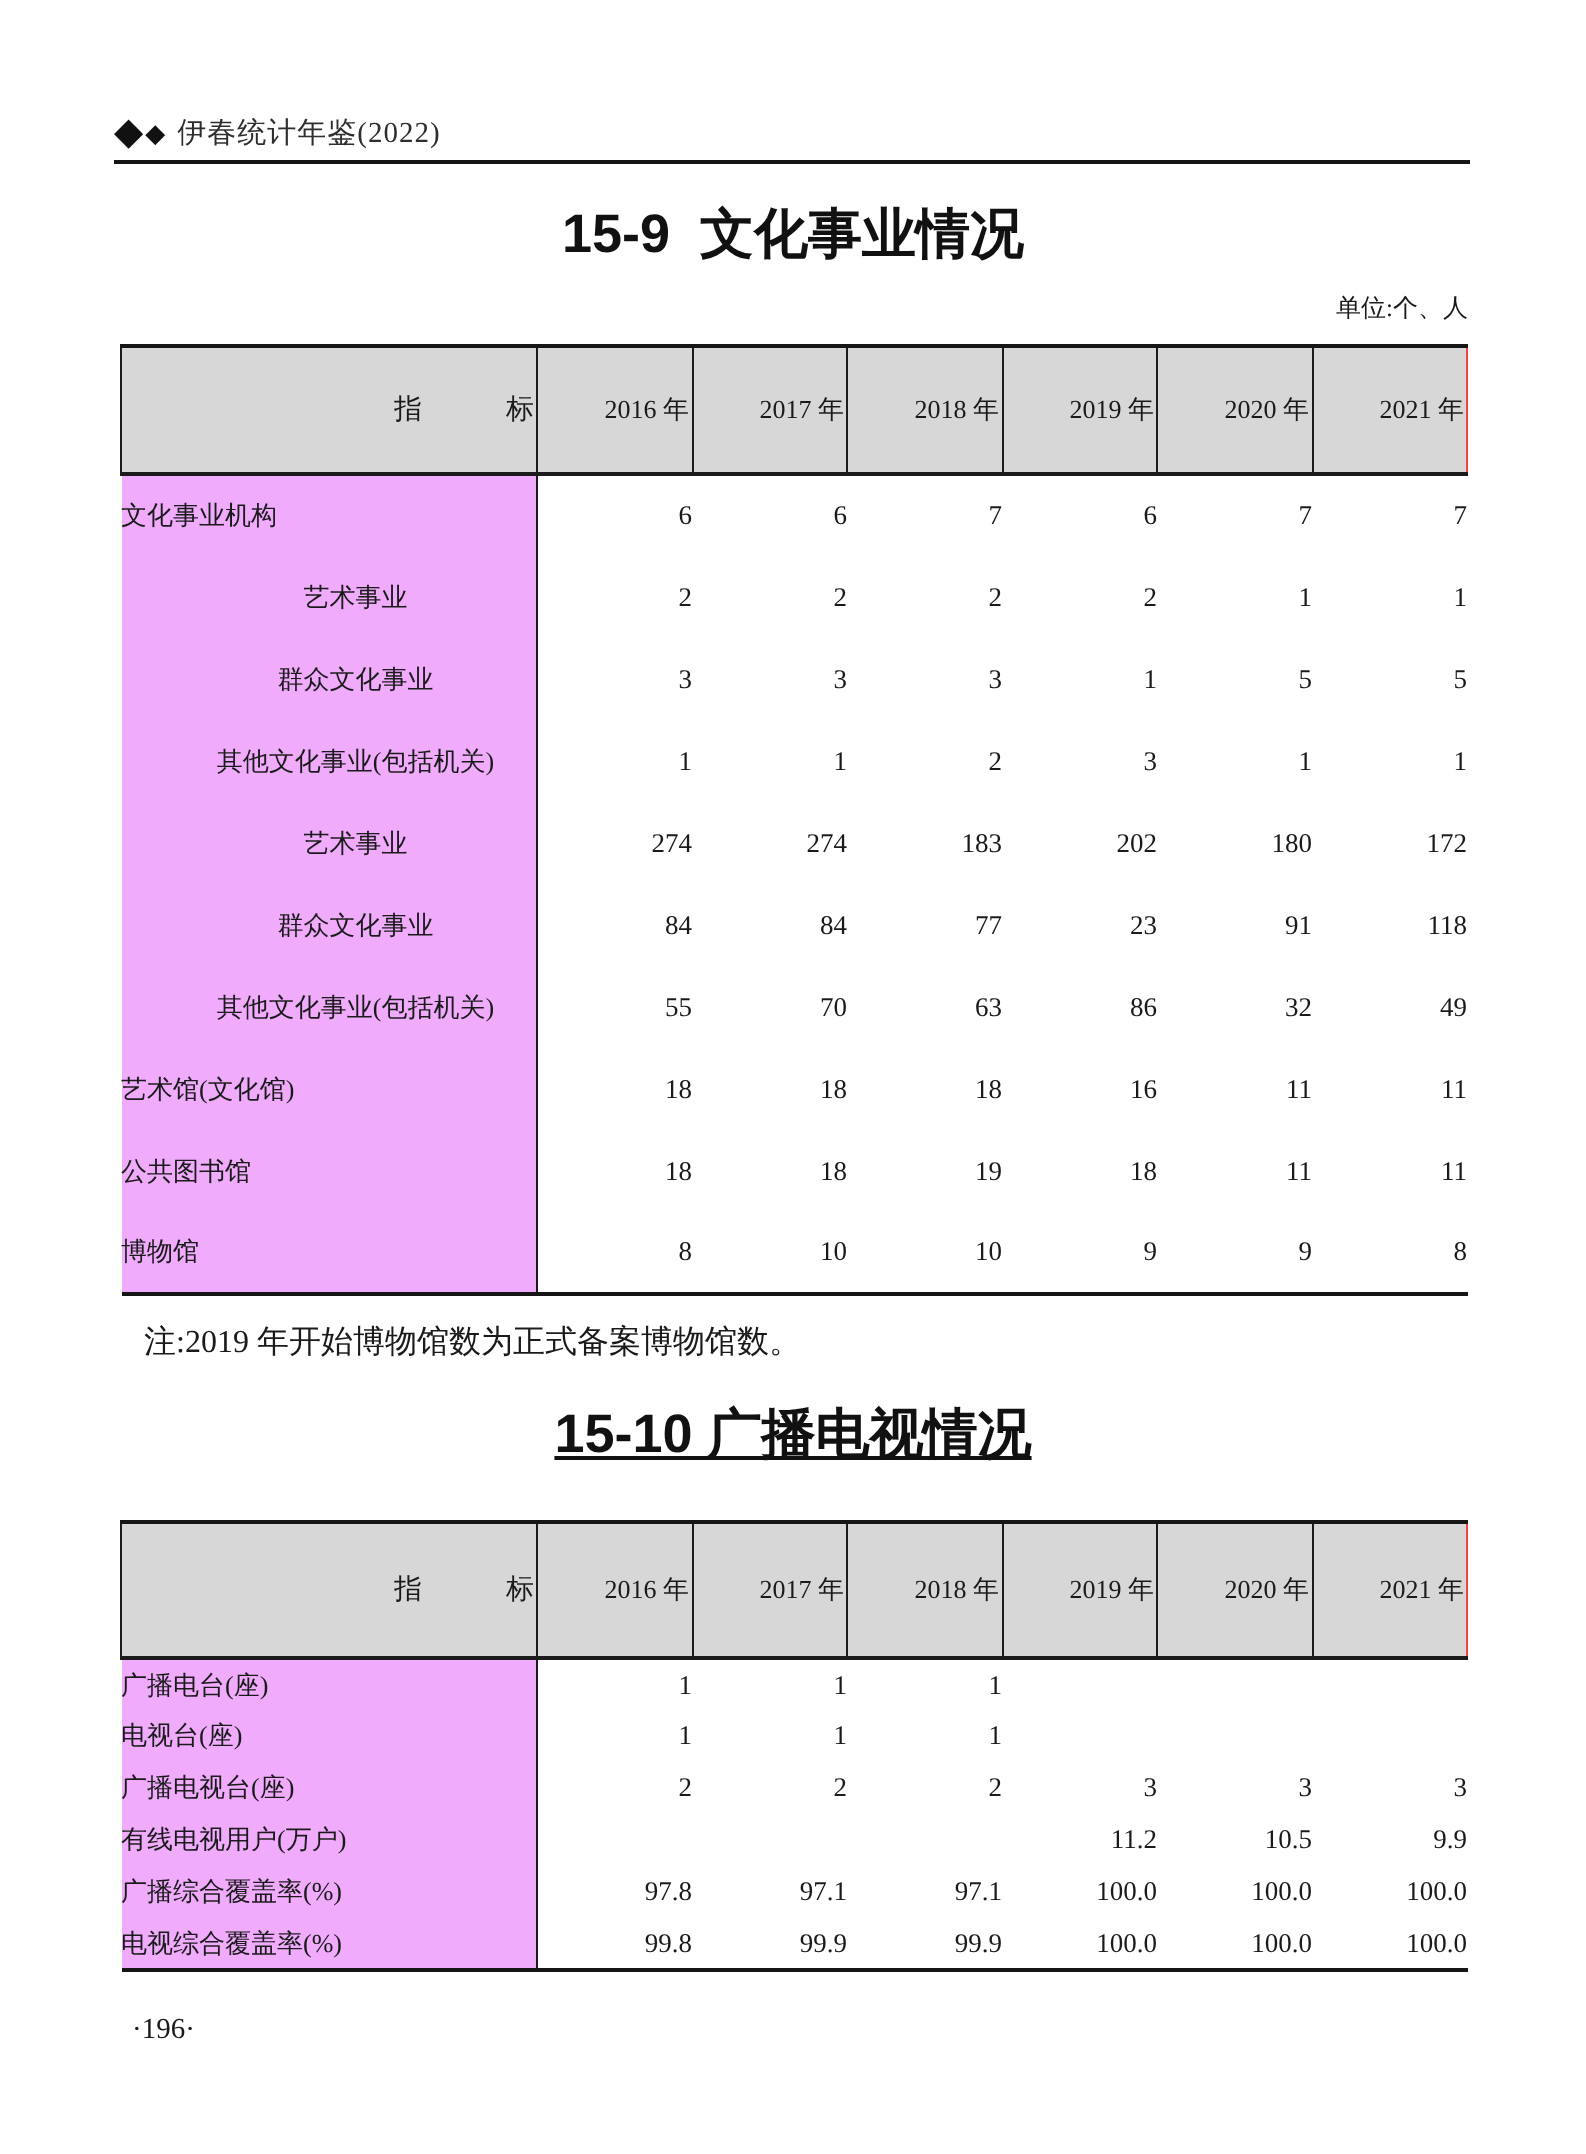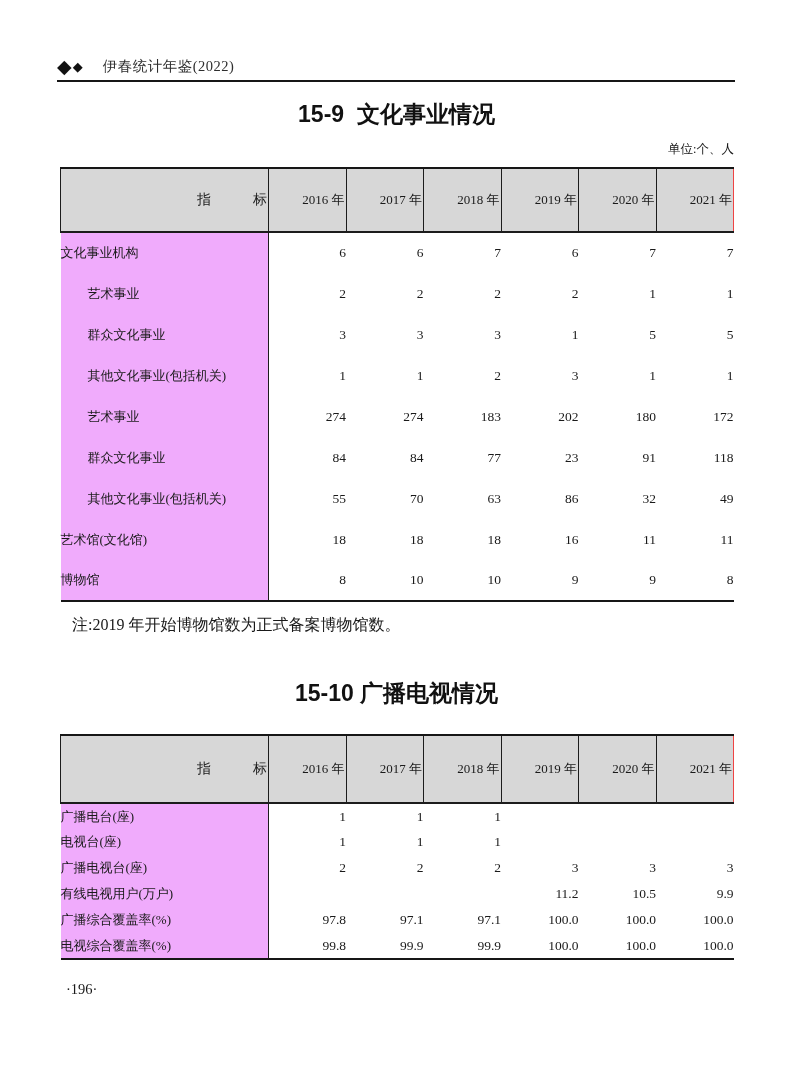--- a/index.html
+++ b/index.html
@@ -16,37 +16,37 @@
   .page-header {
     margin: 0 58px 0 57px;
     padding-top: 57px;
     padding-bottom: 4px;
     border-bottom: 2.5px solid #161616;
   }
   .brand-row { display: flex; align-items: center; }
   .diamond-lg { font-size: 19px; line-height: 1; color: #111; }
   .diamond-sm { font-size: 13px; line-height: 1; color: #111; margin-left: 1px; }
   .brand-text {
-    margin-left: 20px;
+    margin-left: 6px;
     font-size: 14.5px;
     color: #2e2e2e;
     letter-spacing: 0.5px;
   }
 
   
   .sec-title {
     margin: 17px 0 0 0;
     text-align: center;
     font-family: "Liberation Sans", "DejaVu Sans", sans-serif;
     font-weight: bold;
-    font-size: 23px;
+    font-size: 27px;
     color: #111;
     white-space: pre;
   }
-  .sec-title.second { margin-top: 42px; }
+  .sec-title.second { margin-top: 17px; text-decoration: underline; }
 
   .unit-label {
     margin: 11px 59px 0 0;
     text-align: right;
     font-size: 12.5px;
     color: #1a1a1a;
   }
 
   
   table.stat {
@@ -78,21 +78,21 @@
   table.stat tbody tr { height: 41px; }
   table.stat.t2 tbody tr { height: 26px; }
 
   table.stat tbody td { padding: 0; vertical-align: middle; }
   td.lbl {
     background: #f0abfc;
     border-right: 1px solid #1c1c1c;
     padding-left: 8px;
     font-size: 13px;
   }
-  td.lbl.indent { padding-left: 27px; }
+  td.lbl.indent { padding-left: 27px; text-align: center; }
   td.num {
     text-align: right;
     padding-right: 10px;
     font-size: 13.5px;
   }
 
   .table-note {
     margin: 13px 0 0 72px;
     font-size: 16px;
     color: #1a1a1a;
@@ -203,20 +203,29 @@
       <tr>
         <td class="lbl">艺术馆(文化馆)</td>
         <td class="num">18</td>
         <td class="num">18</td>
         <td class="num">18</td>
         <td class="num">16</td>
         <td class="num">11</td>
         <td class="num">11</td>
       </tr>
       <tr>
+        <td class="lbl">公共图书馆</td>
+        <td class="num">18</td>
+        <td class="num">18</td>
+        <td class="num">19</td>
+        <td class="num">18</td>
+        <td class="num">11</td>
+        <td class="num">11</td>
+      </tr>
+      <tr>
         <td class="lbl">博物馆</td>
         <td class="num">8</td>
         <td class="num">10</td>
         <td class="num">10</td>
         <td class="num">9</td>
         <td class="num">9</td>
         <td class="num">8</td>
       </tr>
     </tbody>
   </table>

